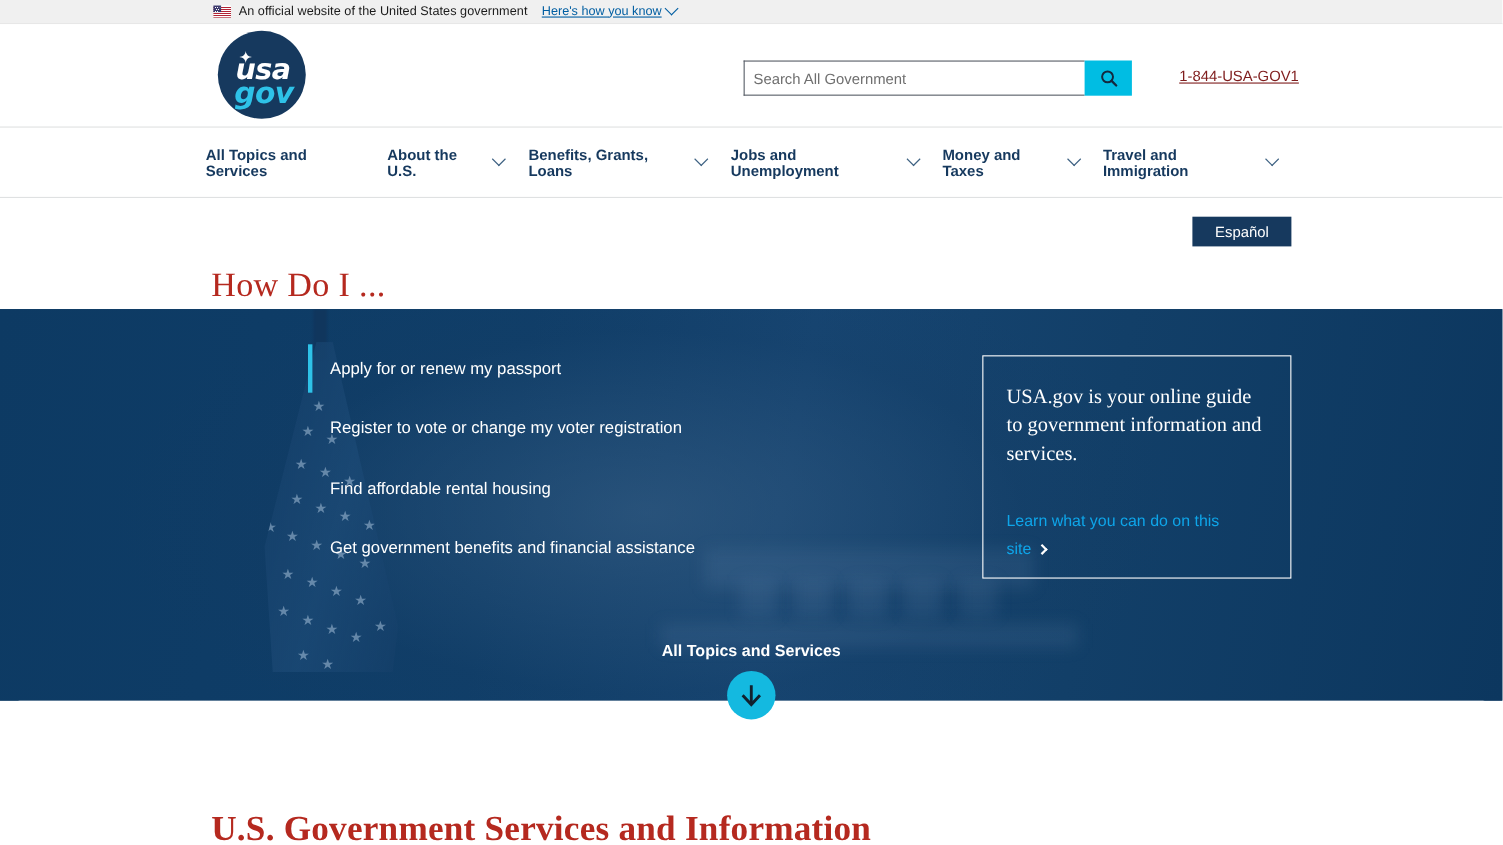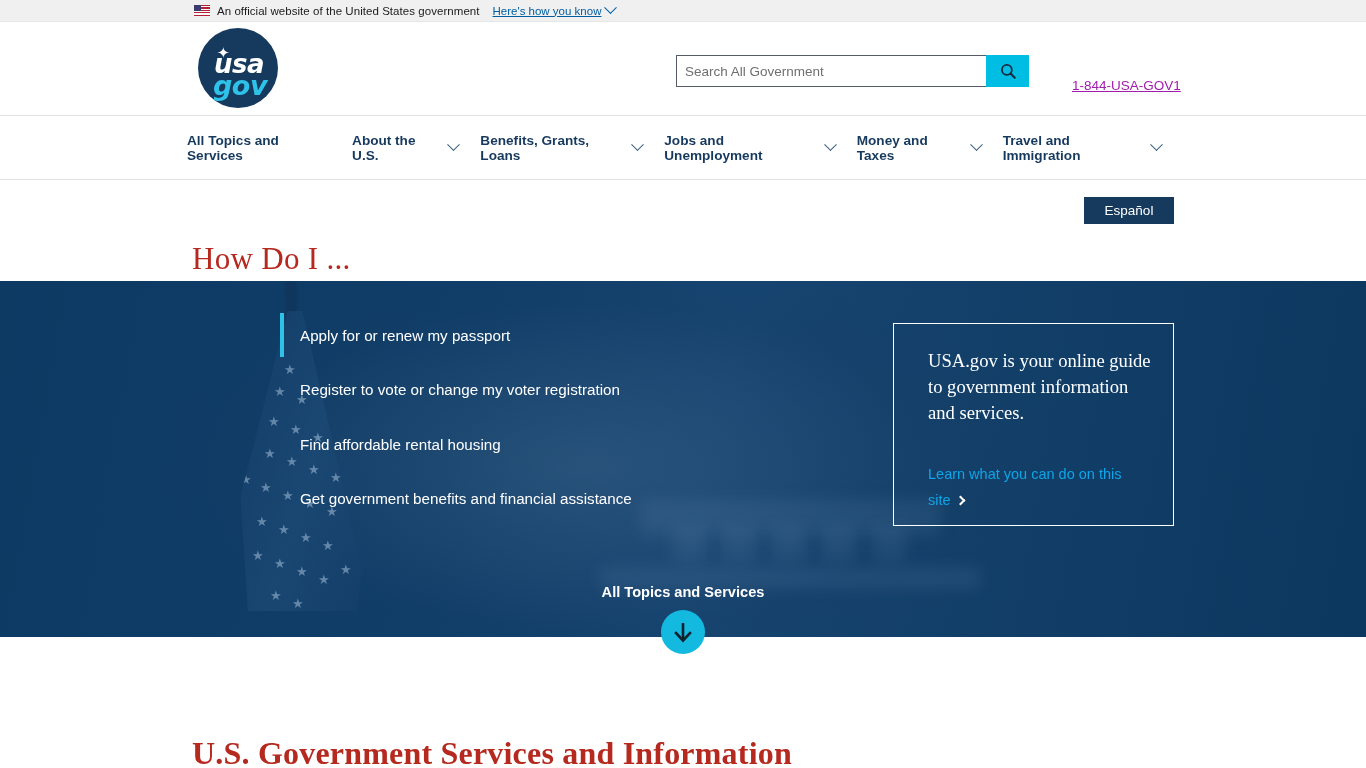--- a/index.html
+++ b/index.html
@@ -161,23 +161,23 @@
     border: none;
     cursor: pointer;
     display: flex;
     align-items: center;
     justify-content: center;
     padding: 0;
   }
   .phone-link {
     position: absolute;
     left: 880px;
-    top: 56px;
+    top: 40px;
     font-size: 13.5px;
-    color: #a21caf;
+    color: #7f1d1d;
     text-decoration: underline;
     cursor: pointer;
     white-space: nowrap;
     text-align: right;
   }
 
   
   .site-nav {
     height: 64px;
     background: #fff;
@@ -337,21 +337,21 @@
     background: #2ec2e8;
   }
 
   .info-card {
     position: absolute;
     right: 0;
     top: 42px;
     width: 281px;
     height: 203px;
     border: 1px solid #ffffff;
-    padding: 24px 19px 0 34px;
+    padding: 24px 19px 0 21px;
   }
   .info-card-text {
     font-family: "Liberation Serif", serif;
     font-size: 18.6px;
     line-height: 25.8px;
     color: #ffffff;
   }
   .info-card-link {
     margin-top: 36px;
     font-size: 14.5px;

